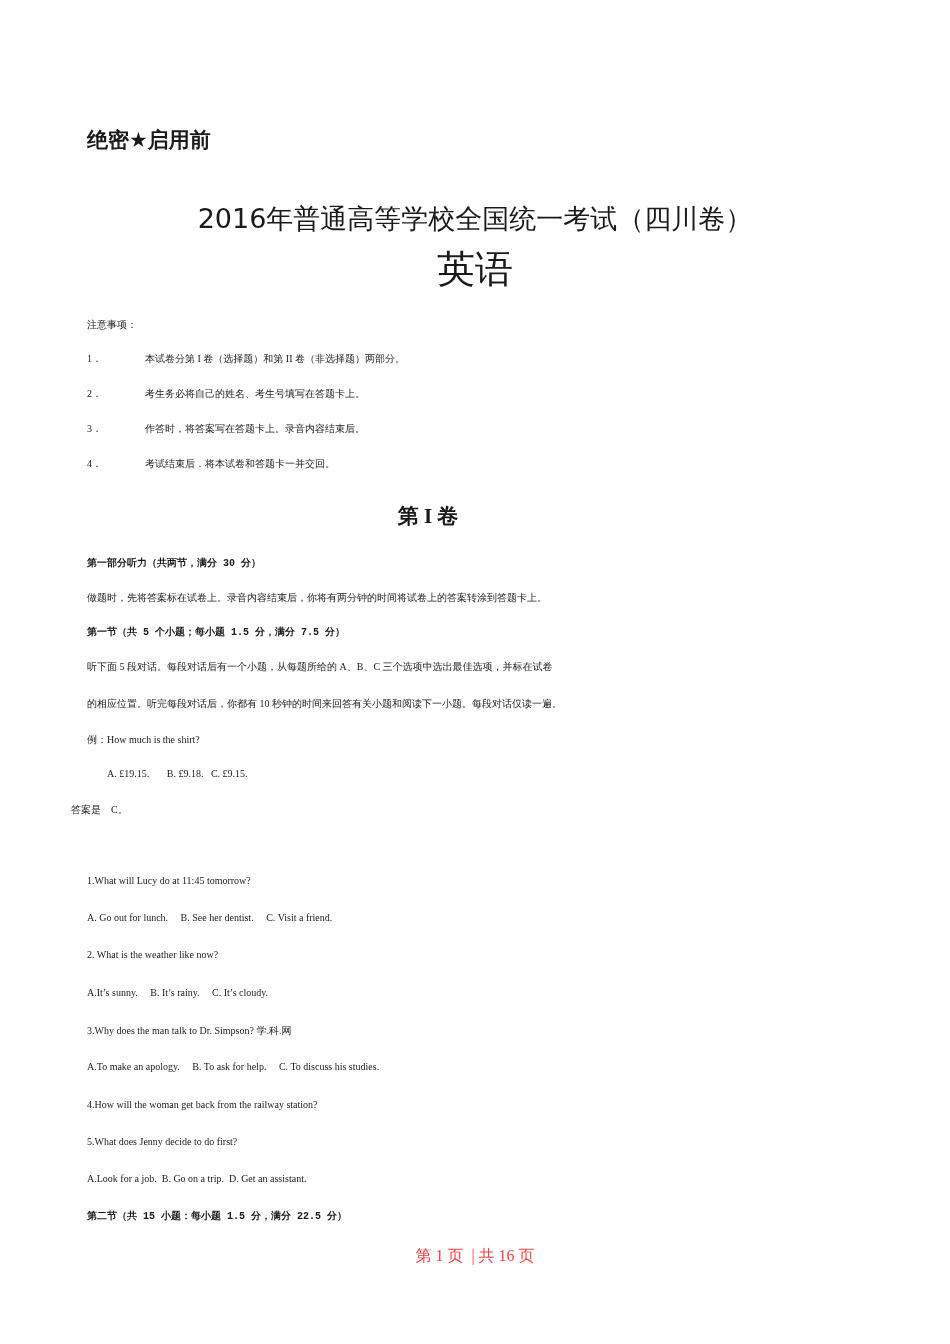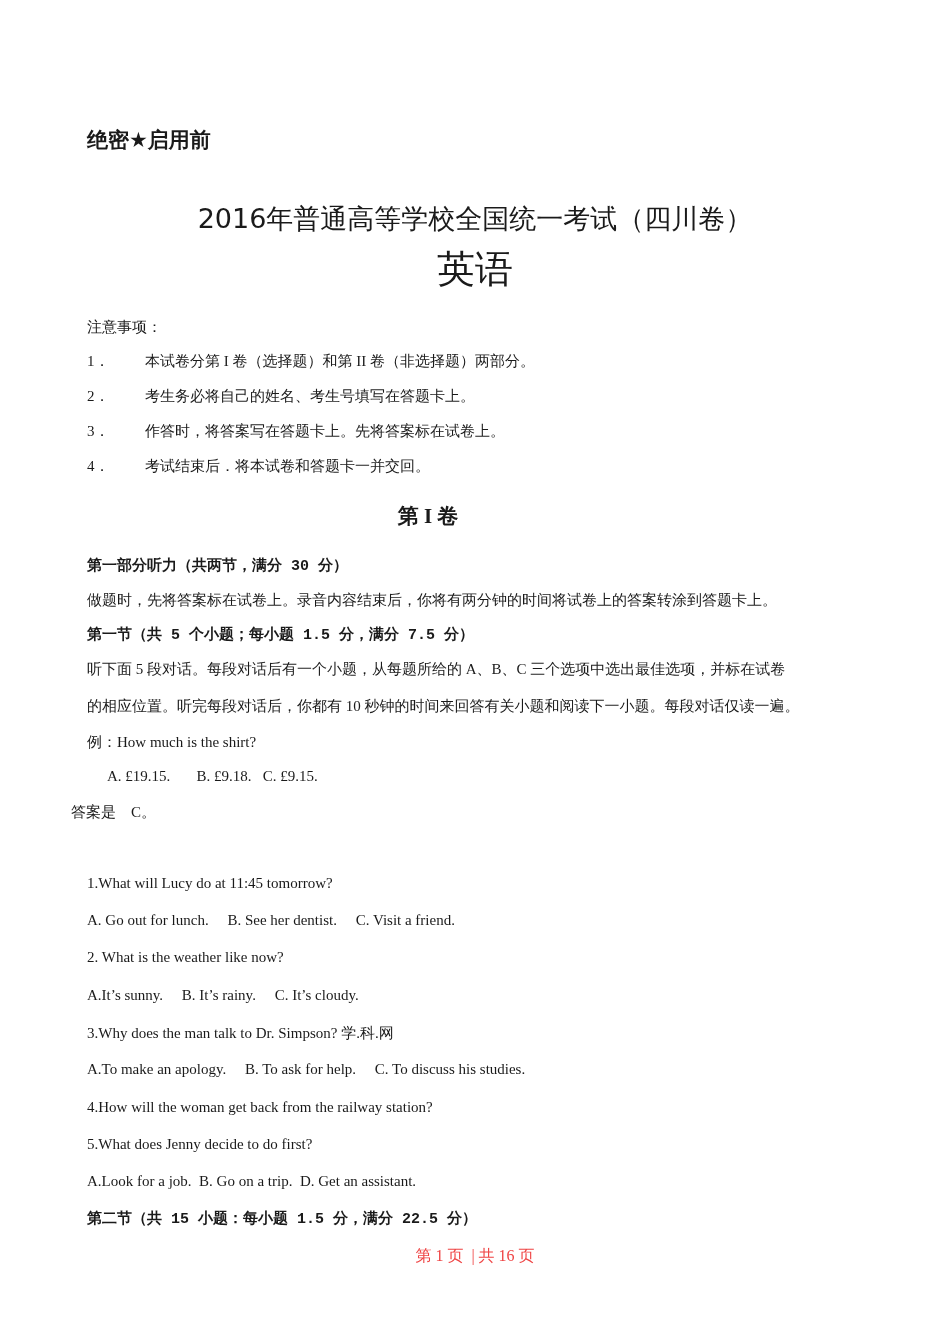--- a/index.html
+++ b/index.html
@@ -5,21 +5,21 @@
   html, body { margin: 0; padding: 0; background: #ffffff; }
   body {
     width: 950px; height: 1344px; position: relative; overflow: hidden;
     font-family: "Liberation Serif", "DejaVu Serif", serif;
     color: #1a1a1a;
   }
   .abs { position: absolute; white-space: nowrap; }
   .secret { left: 87px; top: 126px; font-size: 21px; font-weight: bold; font-family: "DejaVu Sans", sans-serif; letter-spacing: 0px; }
   .title { left: 0; width: 950px; text-align: center; top: 184px; font-size: 27px; font-family: "DejaVu Sans", sans-serif; margin-top: 17px; }
   .subject { left: 0; width: 950px; text-align: center; top: 244px; font-size: 38px; font-weight: normal; font-family: "DejaVu Sans", sans-serif; }
-  .txt { font-size: 15px; }
+  .txt { font-size: 10px; }
   .notes-label { left: 87px; top: 318px; }
   .note-num { left: 87px; }
   .note-text { left: 145px; }
   .vol-title { left: 0; width: 856px; text-align: center; top: 502px; font-size: 21px; font-weight: bold; }
   .bold { font-weight: bold; font-family: Liberation Mono, monospace; }
   .page-footer { left: 0; width: 950px; text-align: center; top: 1246px; font-size: 16px; color: #ef4444; }
 </style>
 </head>
 <body>
 
@@ -27,21 +27,21 @@
 <div class="abs title">2016年普通高等学校全国统一考试（四川卷）</div>
 <div class="abs subject">英语</div>
 
 <div class="abs txt notes-label">注意事项：</div>
 
 <div class="abs txt note-num" style="top:352px">1．</div>
 <div class="abs txt note-text" style="top:352px">本试卷分第 I 卷（选择题）和第 II 卷（非选择题）两部分。</div>
 <div class="abs txt note-num" style="top:387px">2．</div>
 <div class="abs txt note-text" style="top:387px">考生务必将自己的姓名、考生号填写在答题卡上。</div>
 <div class="abs txt note-num" style="top:422px">3．</div>
-<div class="abs txt note-text" style="top:422px">作答时，将答案写在答题卡上。先将答案标在试卷上。</div>
+<div class="abs txt note-text" style="top:422px">作答时，将答案写在答题卡上。录音内容结束后。</div>
 <div class="abs txt note-num" style="top:457px">4．</div>
 <div class="abs txt note-text" style="top:457px">考试结束后．将本试卷和答题卡一并交回。</div>
 
 <div class="abs vol-title">第 I 卷</div>
 
 <div class="abs txt bold" style="left:87px;top:556px">第一部分听力（共两节，满分 30 分）</div>
 <div class="abs txt" style="left:87px;top:591px">做题时，先将答案标在试卷上。录音内容结束后，你将有两分钟的时间将试卷上的答案转涂到答题卡上。</div>
 <div class="abs txt bold" style="left:87px;top:625px">第一节（共 5 个小题；每小题 1.5 分，满分 7.5 分）</div>
 <div class="abs txt" style="left:87px;top:660px">听下面 5 段对话。每段对话后有一个小题，从每题所给的 A、B、C 三个选项中选出最佳选项，并标在试卷</div>
 <div class="abs txt" style="left:87px;top:697px">的相应位置。听完每段对话后，你都有 10 秒钟的时间来回答有关小题和阅读下一小题。每段对话仅读一遍。</div>

